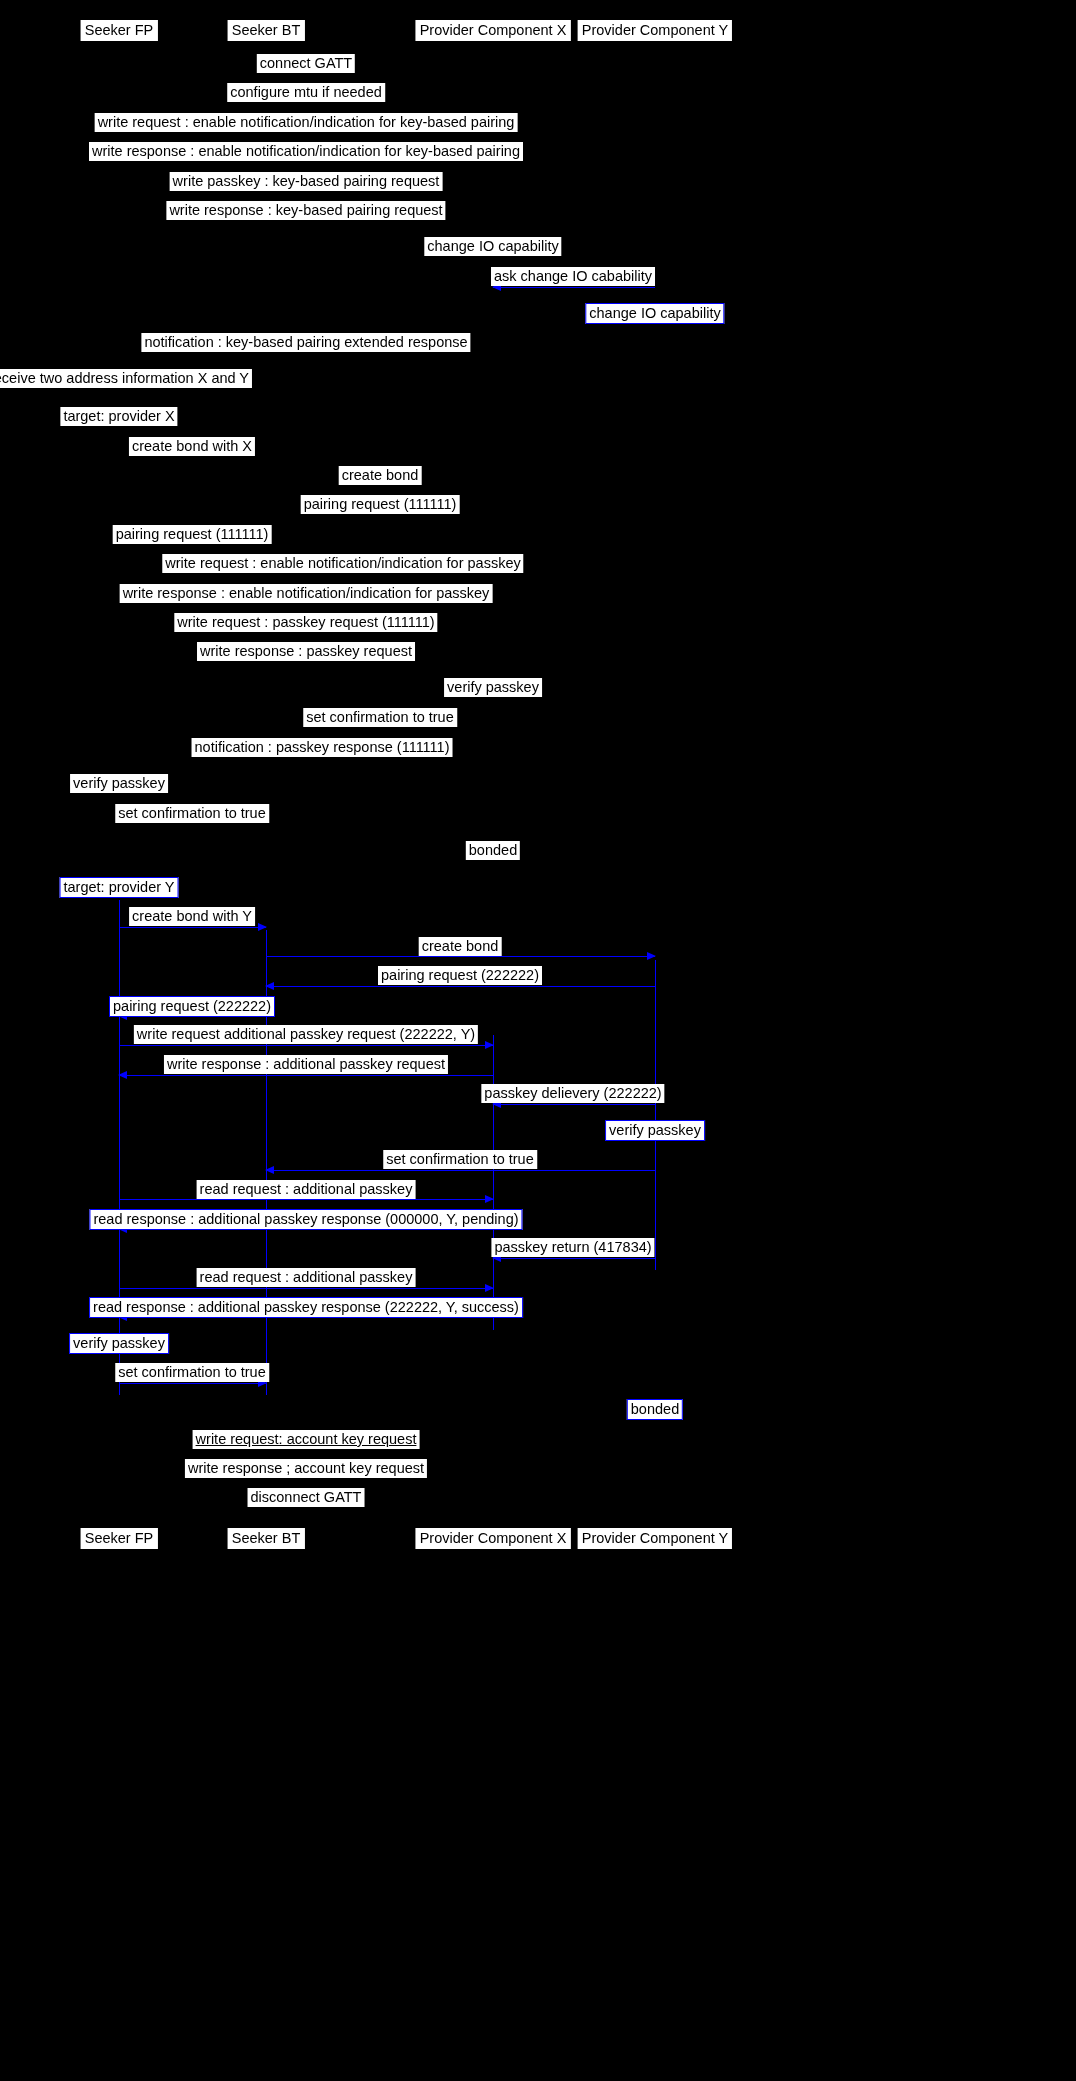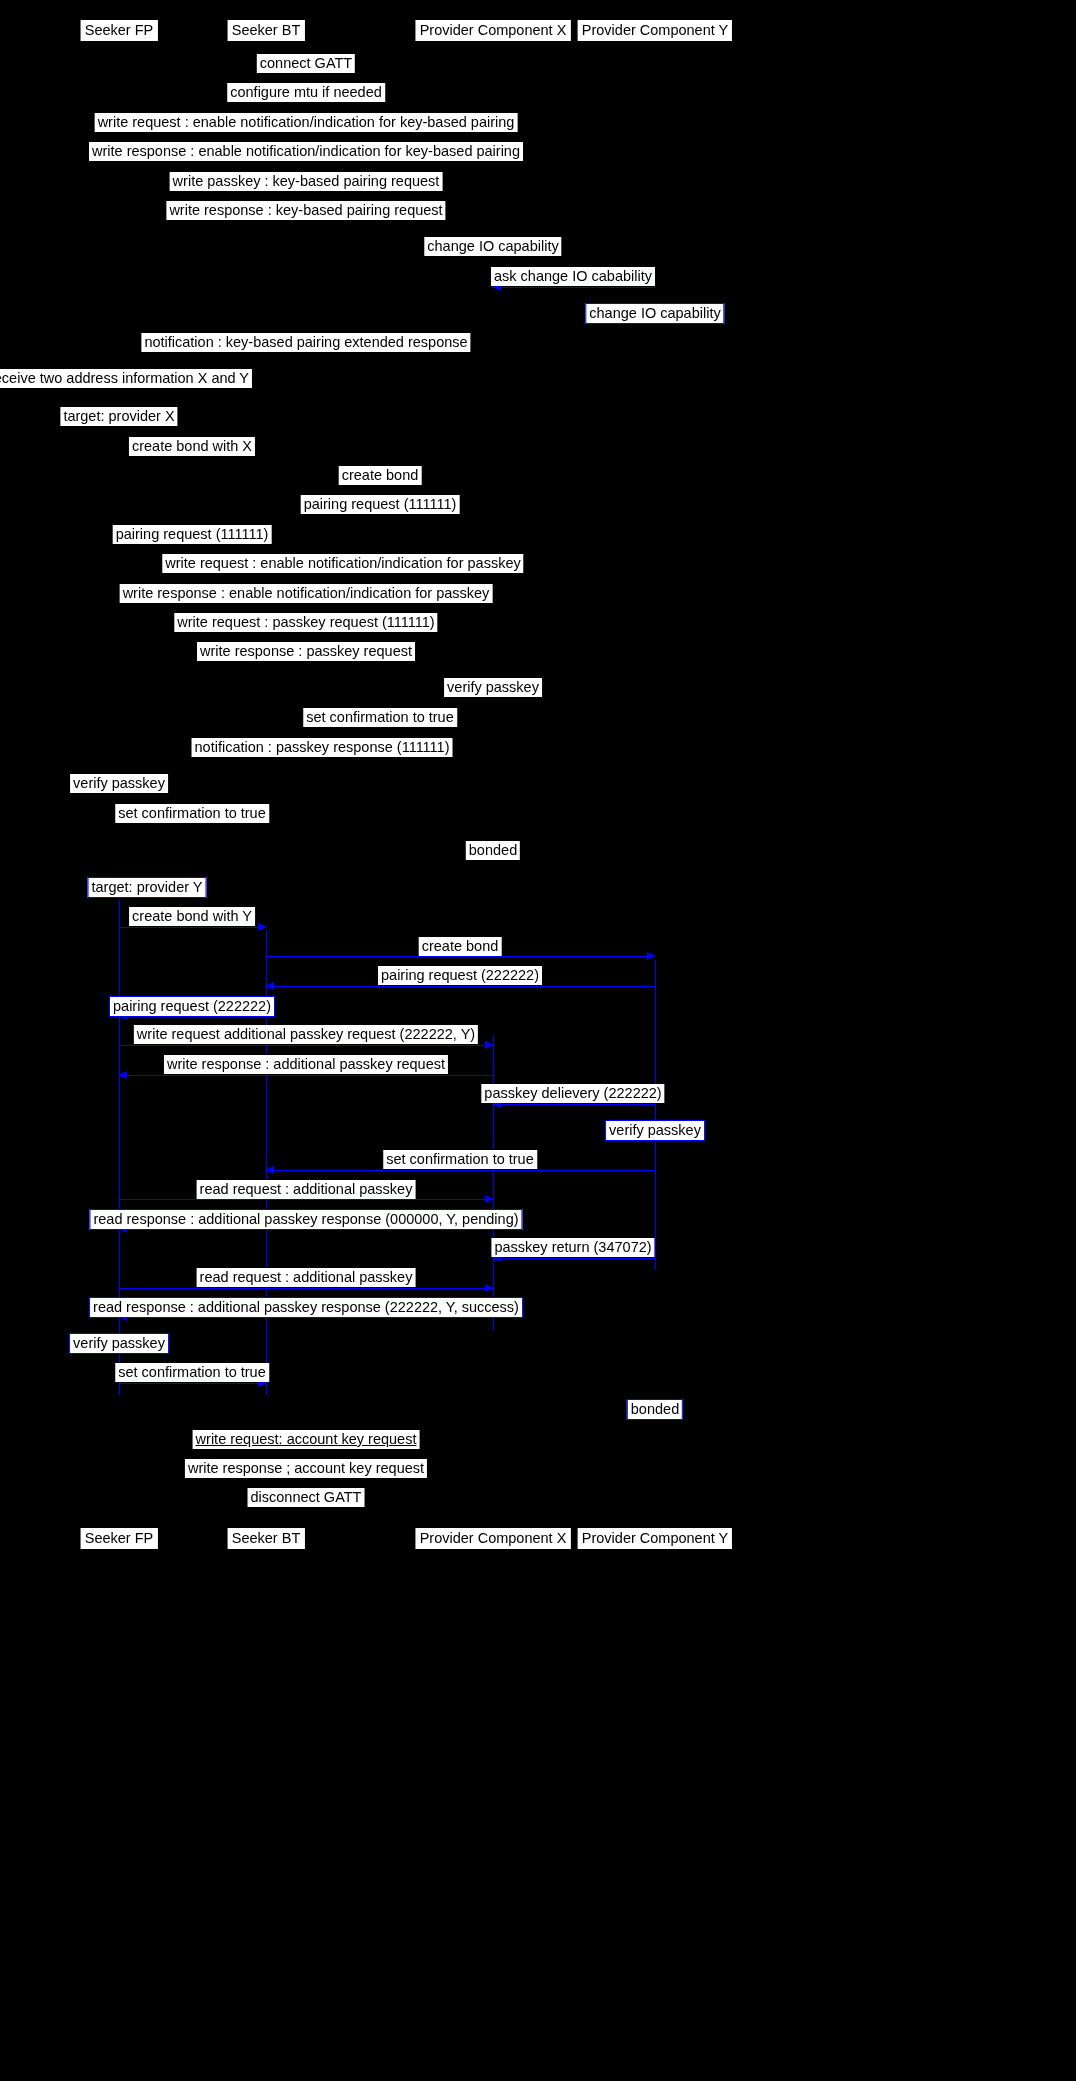--- a/index.html
+++ b/index.html
@@ -144,33 +144,33 @@
     <div class="msg-label" style="left: 306px; top: 554px; margin-left: 37px;">write request : enable notification/indication for passkey</div>
     <div class="msg-label" style="left: 306px; top: 584px;">write response : enable notification/indication for passkey</div>
     <div class="msg-label" style="left: 306px; top: 613px;">write request : passkey request (111111)</div>
     <div class="msg-label" style="left: 306px; top: 642px;">write response : passkey request</div>
     <div class="msg-label" style="left: 493px; top: 678px;">verify passkey</div>
     <div class="msg-label" style="left: 380px; top: 708px;">set confirmation to true</div>
     <div class="msg-label" style="left: 306px; top: 738px; margin-left: 16px;">notification : passkey response (111111)</div>
     <div class="msg-label" style="left: 119px; top: 774px;">verify passkey</div>
     <div class="msg-label" style="left: 192px; top: 804px;">set confirmation to true</div>
     <div class="msg-label" style="left: 493px; top: 841px;">bonded</div>
-    <div class="msg-label boxed" style="left: 119px; top: 877px; margin-left: 28px;">target: provider Y</div>
+    <div class="msg-label boxed" style="left: 119px; top: 877px;">target: provider Y</div>
     <div class="msg-label" style="left: 192px; top: 907px;">create bond with Y</div>
     <div class="msg-label" style="left: 460px; top: 937px;">create bond</div>
     <div class="msg-label" style="left: 460px; top: 966px;">pairing request (222222)</div>
     <div class="msg-label boxed" style="left: 192px; top: 996px;">pairing request (222222)</div>
     <div class="msg-label" style="left: 306px; top: 1025px;">write request additional passkey request (222222, Y)</div>
     <div class="msg-label" style="left: 306px; top: 1055px;">write response : additional passkey request</div>
     <div class="msg-label" style="left: 573px; top: 1084px;">passkey delievery (222222)</div>
     <div class="msg-label boxed" style="left: 655px; top: 1120px;">verify passkey</div>
     <div class="msg-label" style="left: 460px; top: 1150px;">set confirmation to true</div>
     <div class="msg-label" style="left: 306px; top: 1180px;">read request : additional passkey</div>
     <div class="msg-label boxed" style="left: 306px; top: 1209px;">read response : additional passkey response (000000, Y, pending)</div>
-    <div class="msg-label" style="left: 573px; top: 1238px;">passkey return (347072)</div>
+    <div class="msg-label" style="left: 573px; top: 1238px;">passkey return (417834)</div>
     <div class="msg-label" style="left: 306px; top: 1268px;">read request : additional passkey</div>
     <div class="msg-label boxed" style="left: 306px; top: 1297px;">read response : additional passkey response (222222, Y, success)</div>
     <div class="msg-label boxed" style="left: 119px; top: 1333px;">verify passkey</div>
     <div class="msg-label" style="left: 192px; top: 1363px;">set confirmation to true</div>
     <div class="msg-label boxed" style="left: 655px; top: 1399px;">bonded</div>
     <div class="msg-label" style="left: 306px; top: 1430px; text-decoration: underline;">write request: account key request</div>
     <div class="msg-label" style="left: 306px; top: 1459px; text-align: center;">write response ; account key request</div>
     <div class="msg-label" style="left: 306px; top: 1488px;">disconnect GATT</div>
     <div class="actor" style="left: 119px; top: 20px;">Seeker FP</div>
     <div class="actor" style="left: 119px; top: 1528px;">Seeker FP</div>

